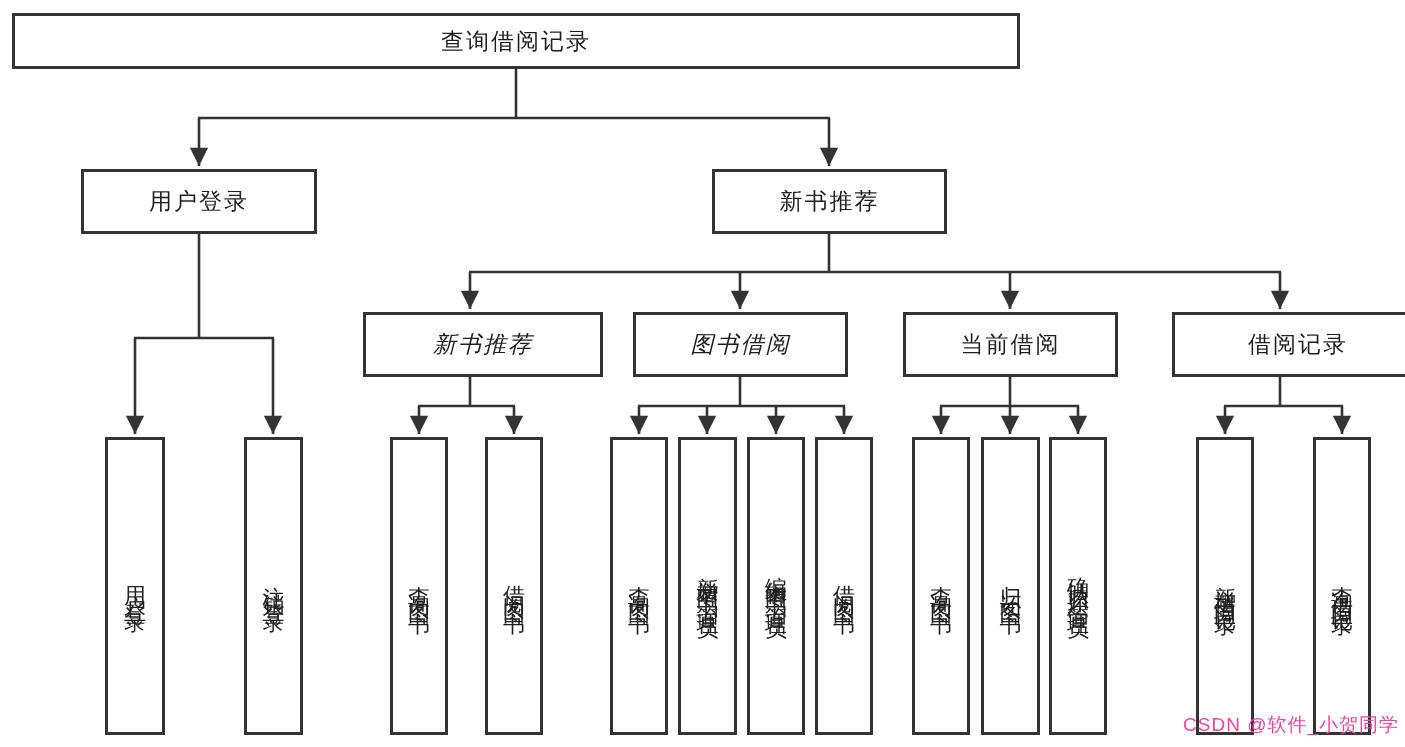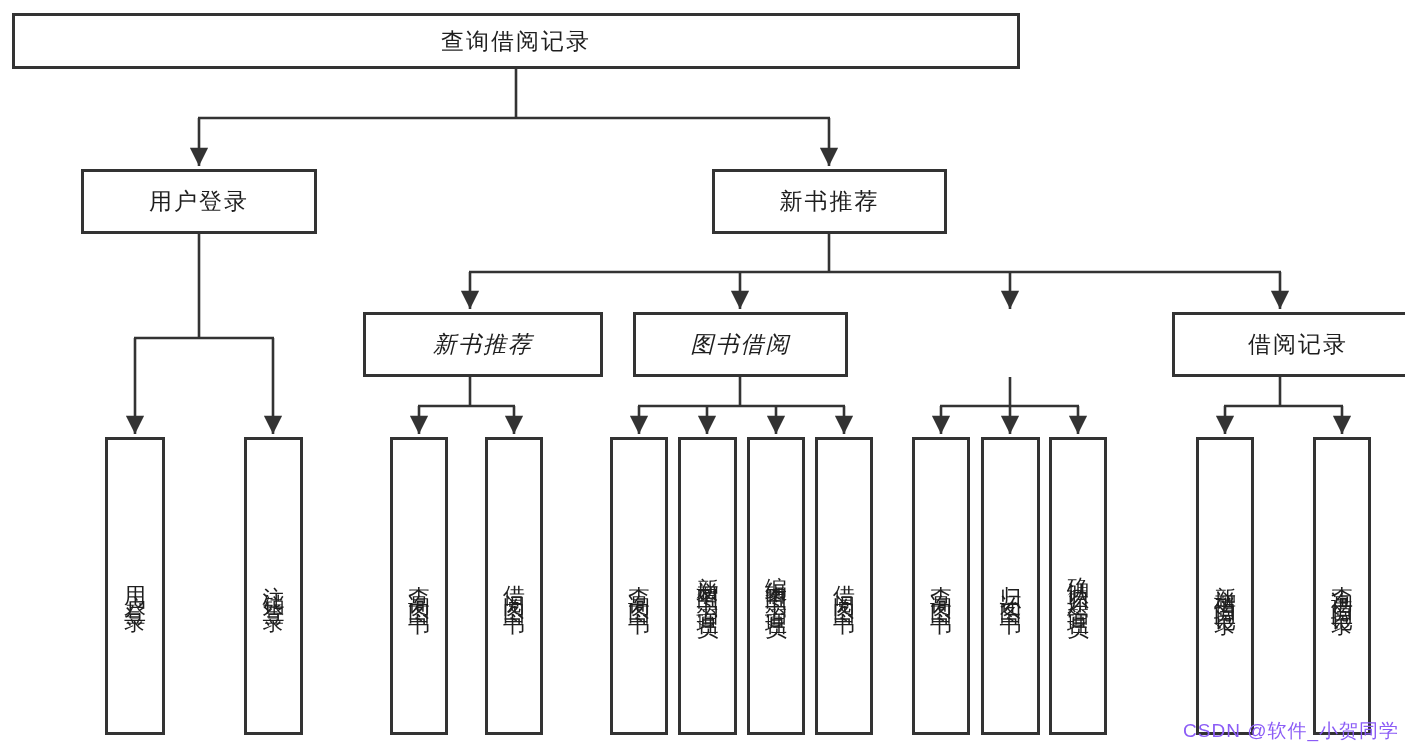--- a/index.html
+++ b/index.html
@@ -64,23 +64,23 @@
   .l-7  { left: 747px;  width: 58px; }
   .l-8  { left: 815px;  width: 58px; }
   .l-9  { left: 912px;  width: 58px; }
   .l-10 { left: 981px;  width: 59px; }
   .l-11 { left: 1049px; width: 58px; }
   .l-12 { left: 1196px; width: 58px; }
   .l-13 { left: 1313px; width: 58px; }
   .watermark {
     position: absolute;
     right: 6px;
-    bottom: 3px;
+    bottom: 9px;
     font-size: 19px;
-    color: #8b5cf6;
+    color: #ec4899;
     letter-spacing: 1px;
     white-space: nowrap;
     z-index: 5;
   }
 </style>
 </head>
 <body>
 
 <div class="canvas">
 
@@ -134,20 +134,21 @@
     </g>
   </svg>
 
   <div class="box h-box n-root">查询借阅记录</div>
 
   <div class="box h-box n-user-login">用户登录</div>
   <div class="box h-box n-book-mgmt">新书推荐</div>
 
   <div class="box h-box n-new-book-rec">新书推荐</div>
   <div class="box h-box n-book-borrow">图书借阅</div>
+  <div class="box h-box n-current-borrow">当前借阅</div>
   <div class="box h-box n-borrow-record">借阅记录</div>
 
   <div class="box v-box leaf l-1">用户登录</div>
   <div class="box v-box leaf l-2">注销登录</div>
 
   <div class="box v-box leaf l-3">查询图书</div>
   <div class="box v-box leaf l-4">借阅图书</div>
 
   <div class="box v-box leaf l-5">查询图书</div>
   <div class="box v-box leaf long l-6">新增图书（管理员）</div>

